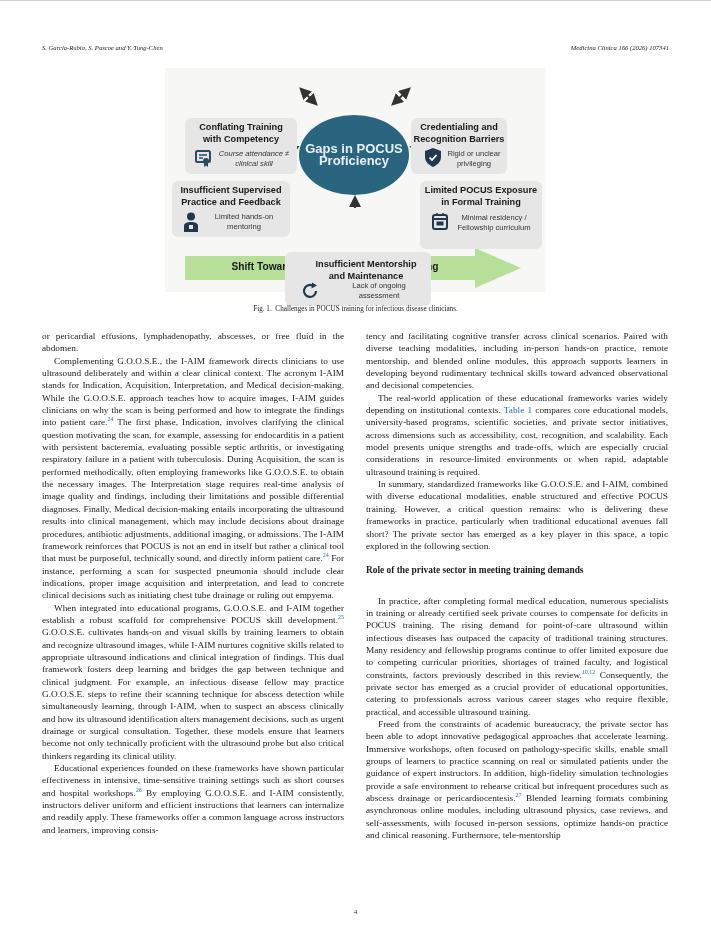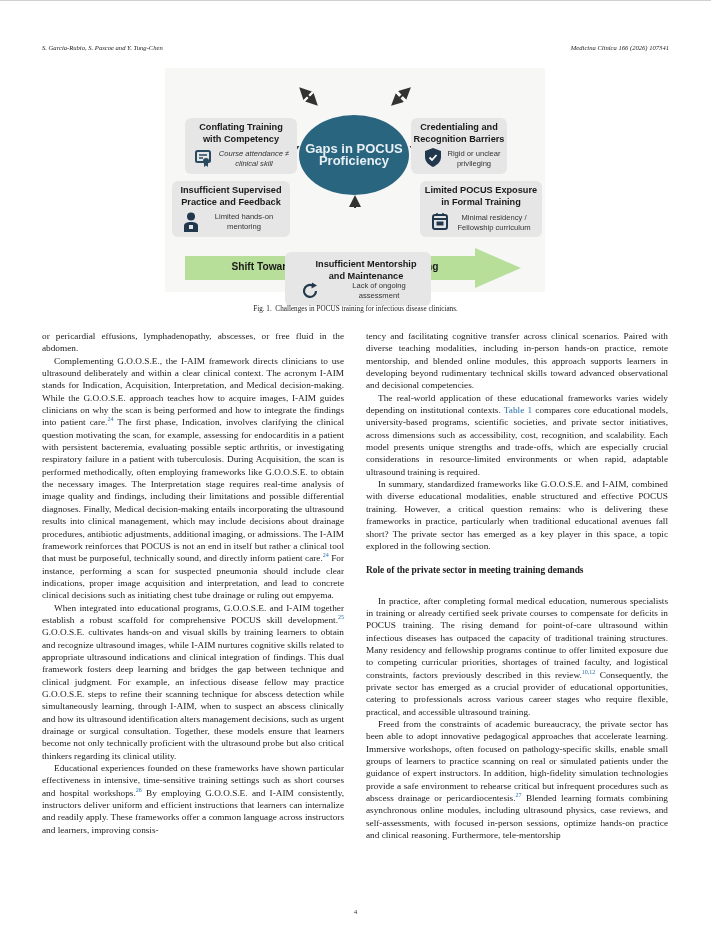--- a/index.html
+++ b/index.html
@@ -97,21 +97,21 @@
   <div class="box" style="left:7px; top:68px; width:118px; height:56px;">
     <div class="bt" style="top:4px;"><span>Insufficient Supervised</span><br><span>Practice and Feedback</span></div>
     <svg class="ic" style="left:12px; top:31px;" width="14" height="20" viewBox="0 0 14 20">
       <circle cx="7" cy="4.5" r="4" fill="#22384d"></circle>
       <path d="M0,20 L0,14 C0,11 3,10 7,10 C11,10 14,11 14,14 L14,20 Z" fill="#22384d"></path>
       <rect x="5" y="13" width="4" height="4" fill="#e6e6e6"></rect>
     </svg>
     <div class="bs" style="left:30px; right:4px; top:31px;"><span>Limited hands-on</span><br><span>mentoring</span></div>
   </div>
 
-  <div class="box" style="left:255px; top:68px; width:122px; height:56px;">
+  <div class="box" style="left:255px; top:68px; width:122px; height:68px;">
     <div class="bt" style="top:4px;"><span>Limited POCUS Exposure</span><br><span>in Formal Training</span></div>
     <svg class="ic" style="left:12px; top:32px;" width="16" height="17" viewBox="0 0 16 17">
       <rect x="1" y="2" width="14" height="14" rx="2" fill="none" stroke="#22384d" stroke-width="2"></rect>
       <line x1="1" y1="6" x2="15" y2="6" stroke="#22384d" stroke-width="2"></line>
       <rect x="4.5" y="8.5" width="7" height="4" fill="#22384d"></rect>
       <line x1="5" y1="0" x2="5" y2="3" stroke="#22384d" stroke-width="1.5"></line>
       <line x1="11" y1="0" x2="11" y2="3" stroke="#22384d" stroke-width="1.5"></line>
     </svg>
     <div class="bs" style="left:28px; right:2px; top:32px;"><span>Minimal residency /</span><br><span>Fellowship curriculum</span></div>
   </div>

